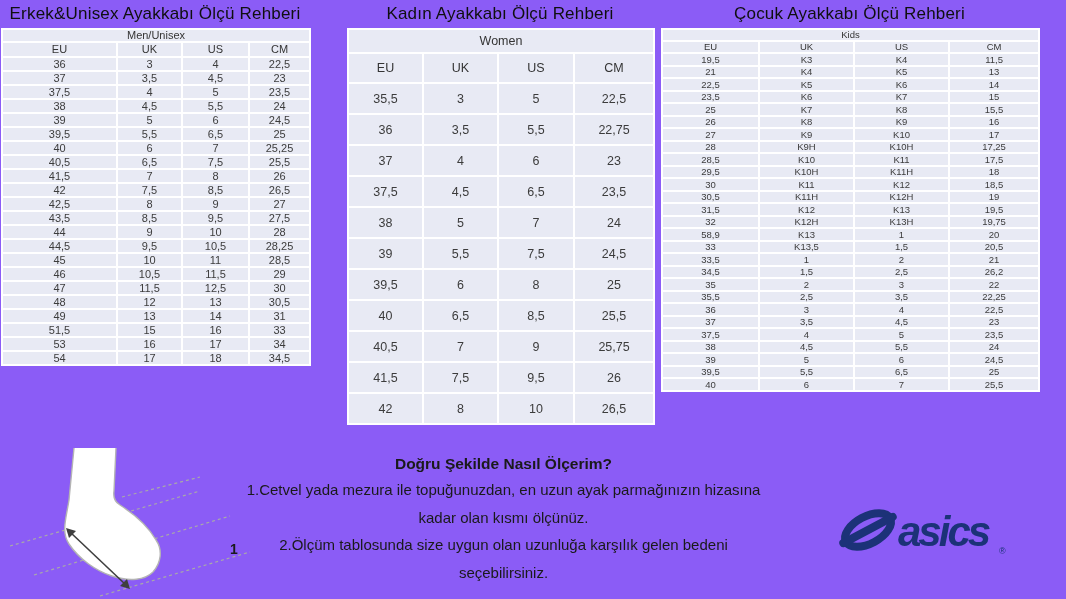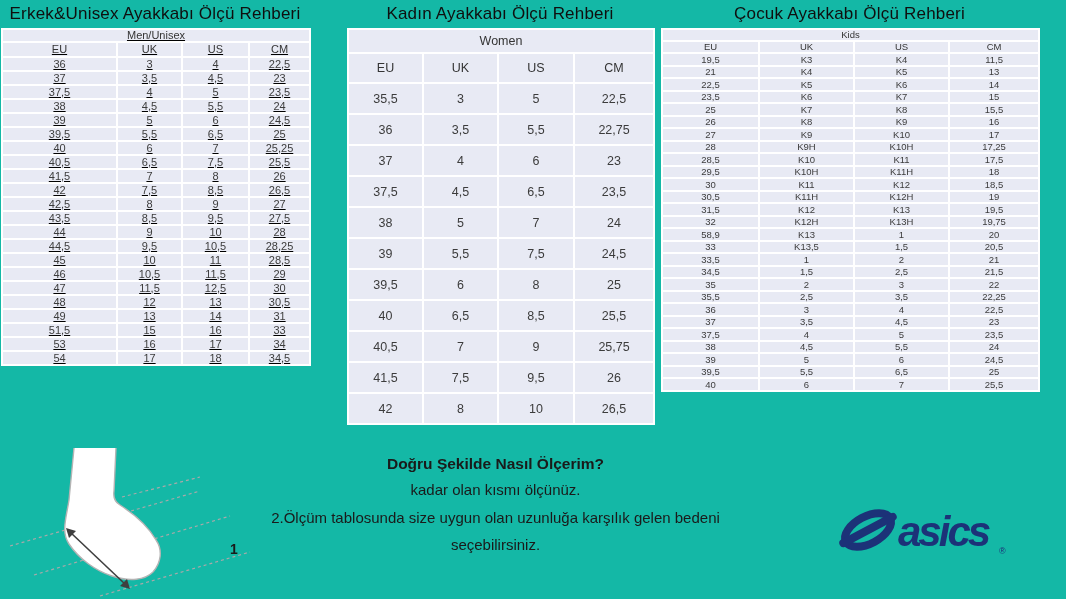--- a/index.html
+++ b/index.html
@@ -1,50 +1,50 @@
 <!DOCTYPE html>
 <html><head>
 <meta charset="utf-8">
 <style>
   * { margin:0; padding:0; box-sizing:border-box; }
   html,body { width:1066px; height:599px; background:#fff; overflow:hidden;
               font-family:"Liberation Sans","DejaVu Sans",sans-serif; }
-  .page { position:relative; width:1066px; height:599px; background:#14b8a6; }
+  .page { position:relative; width:1066px; height:599px; background:#8b5cf6; }
 
   .size-col { position:absolute; top:2px; }
   .col-men   { left:1px;   width:308px; }
   .col-women { left:347px; width:306px; }
   .col-kids  { left:661px; width:377px; }
 
   .size-title { text-align:center; font-size:17px; font-weight:400; color:#0f0f0f;
                 height:24px; line-height:24px; letter-spacing:0.2px; white-space:nowrap; }
 
   table.size-table { border-collapse:collapse; table-layout:fixed; margin-top:2px; }
   table.size-table td { background:#e8eaf4; border:2px solid #fff; text-align:center;
                         color:#3c3c3c; padding:0; vertical-align:middle; overflow:hidden;
                         white-space:nowrap; }
   table.size-table tr.group-row td,
   table.size-table tr.cols-row td { color:#343434; }
 
-  #table-men   { width:308px;text-decoration:underline; }
+  #table-men   { width:308px; }
   #table-men   td { height:14px; font-size:11px; line-height:1; }
   #table-men   tr.group-row td { height:13px; }
   #table-men   tr.cols-row  td { height:15px; }
 
   #table-women { width:306px; }
   #table-women td { height:31px; font-size:12.5px; }
   #table-women tr.group-row td { height:24px; }
   #table-women tr.cols-row  td { height:30px; }
 
   #table-kids  { width:377px; }
   #table-kids  td { height:12.5px; font-size:9.5px; line-height:1; }
   #table-kids  tr.group-row td { height:12px; }
   #table-kids  tr.cols-row  td { height:12px; }
 
-  .instructions { position:absolute; left:232px; top:452px; width:527px; text-align:center; color:#1a1a1a; }
+  .instructions { position:absolute; left:240px; top:452px; width:527px; text-align:center; color:#1a1a1a; }
   .instructions .instr-title { font-size:15.5px; font-weight:700; line-height:24px; }
   .instructions .instr-line  { font-size:15px; font-weight:400; line-height:27.5px; }
 
   .foot-diagram { position:absolute; left:4px; top:444px; }
   .brand-logo   { position:absolute; left:836px; top:492px; }
 </style>
 </head>
 <body>
 
 <div class="page">
@@ -411,21 +411,21 @@
           <tr>
             <td>33,5</td>
             <td>1</td>
             <td>2</td>
             <td>21</td>
           </tr>
           <tr>
             <td>34,5</td>
             <td>1,5</td>
             <td>2,5</td>
-            <td>21,5</td>
+            <td>26,2</td>
           </tr>
           <tr>
             <td>35</td>
             <td>2</td>
             <td>3</td>
             <td>22</td>
           </tr>
           <tr>
             <td>35,5</td>
             <td>2,5</td>
@@ -494,20 +494,21 @@
         <line x1="66" y1="88" x2="122" y2="141" stroke="#3f3f3f" stroke-width="1.6"></line>
         <polygon points="62,84 72,87 65,94" fill="#3f3f3f"></polygon>
         <polygon points="126,145 116,142 123,135" fill="#3f3f3f"></polygon>
       </g>
       <text x="226" y="110" font-size="14" font-weight="bold" fill="#1a1a1a" font-family="Liberation Sans, sans-serif">1</text>
     </svg>
   </div>
 
   <div class="instructions">
     <div class="instr-title">Doğru Şekilde Nasıl Ölçerim?</div>
+    <div class="instr-line">1.Cetvel yada mezura ile topuğunuzdan, en uzun ayak parmağınızın hizasına</div>
     <div class="instr-line">kadar olan kısmı ölçünüz.</div>
     <div class="instr-line">2.Ölçüm tablosunda size uygun olan uzunluğa karşılık gelen bedeni</div>
     <div class="instr-line">seçebilirsiniz.</div>
   </div>
 
   <div class="brand-logo">
     <svg width="175" height="75" viewBox="0 0 175 75">
       <g transform="rotate(-28 32 38)">
         <ellipse cx="32" cy="38" rx="25" ry="13.5" fill="none" stroke-width="8" stroke="#1c3278"></ellipse>
         <rect x="0" y="34" width="64" height="8" rx="4" fill="#1c3278"></rect>

